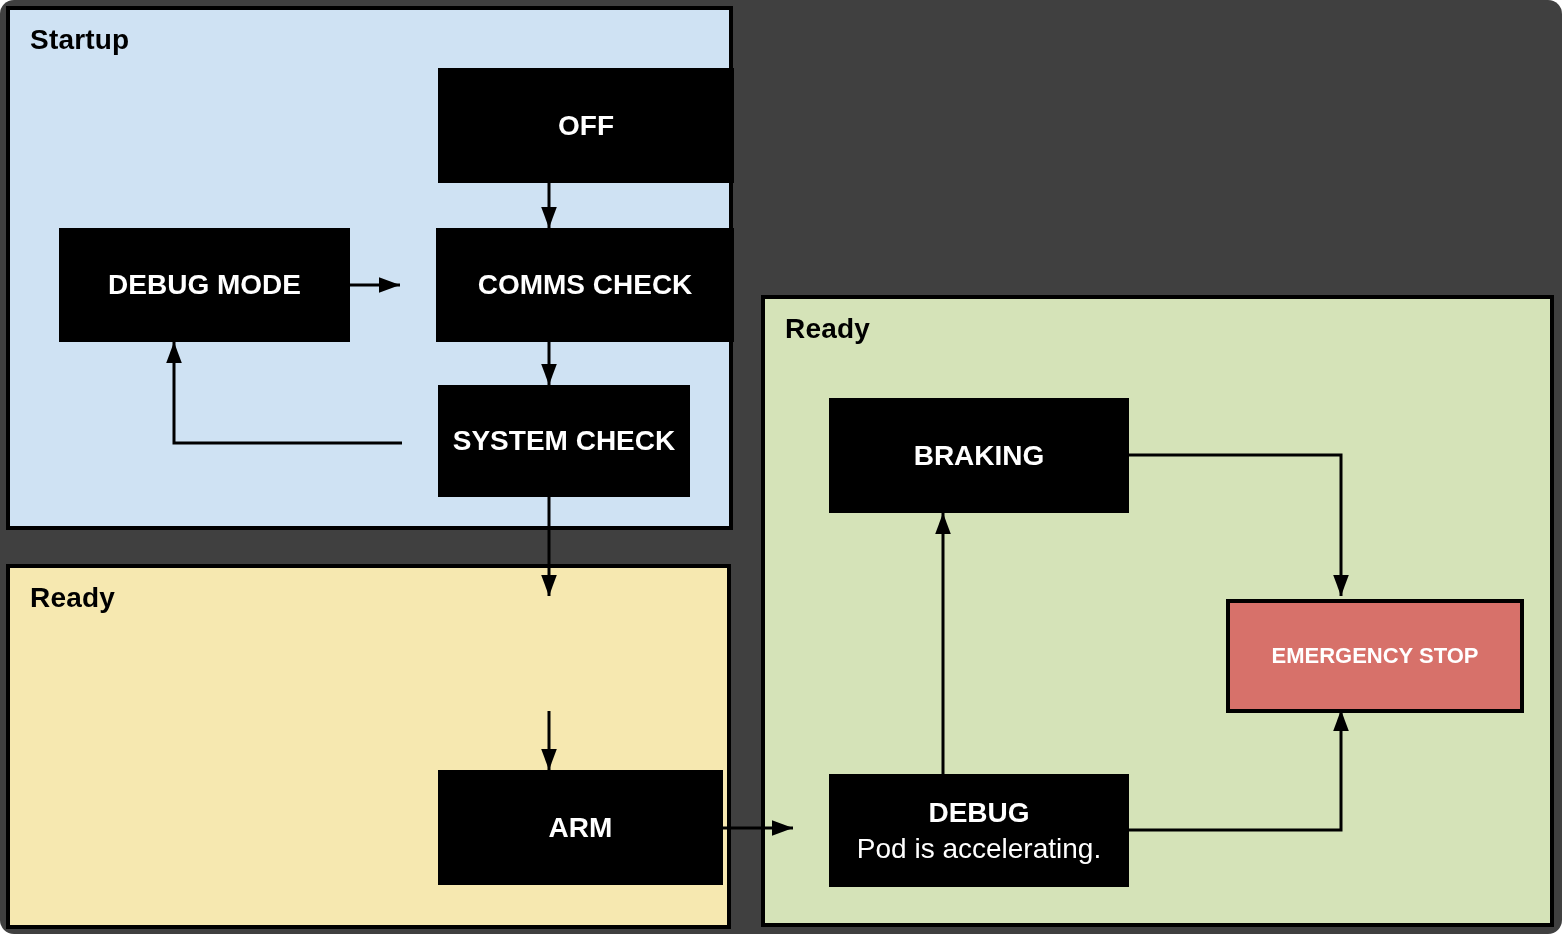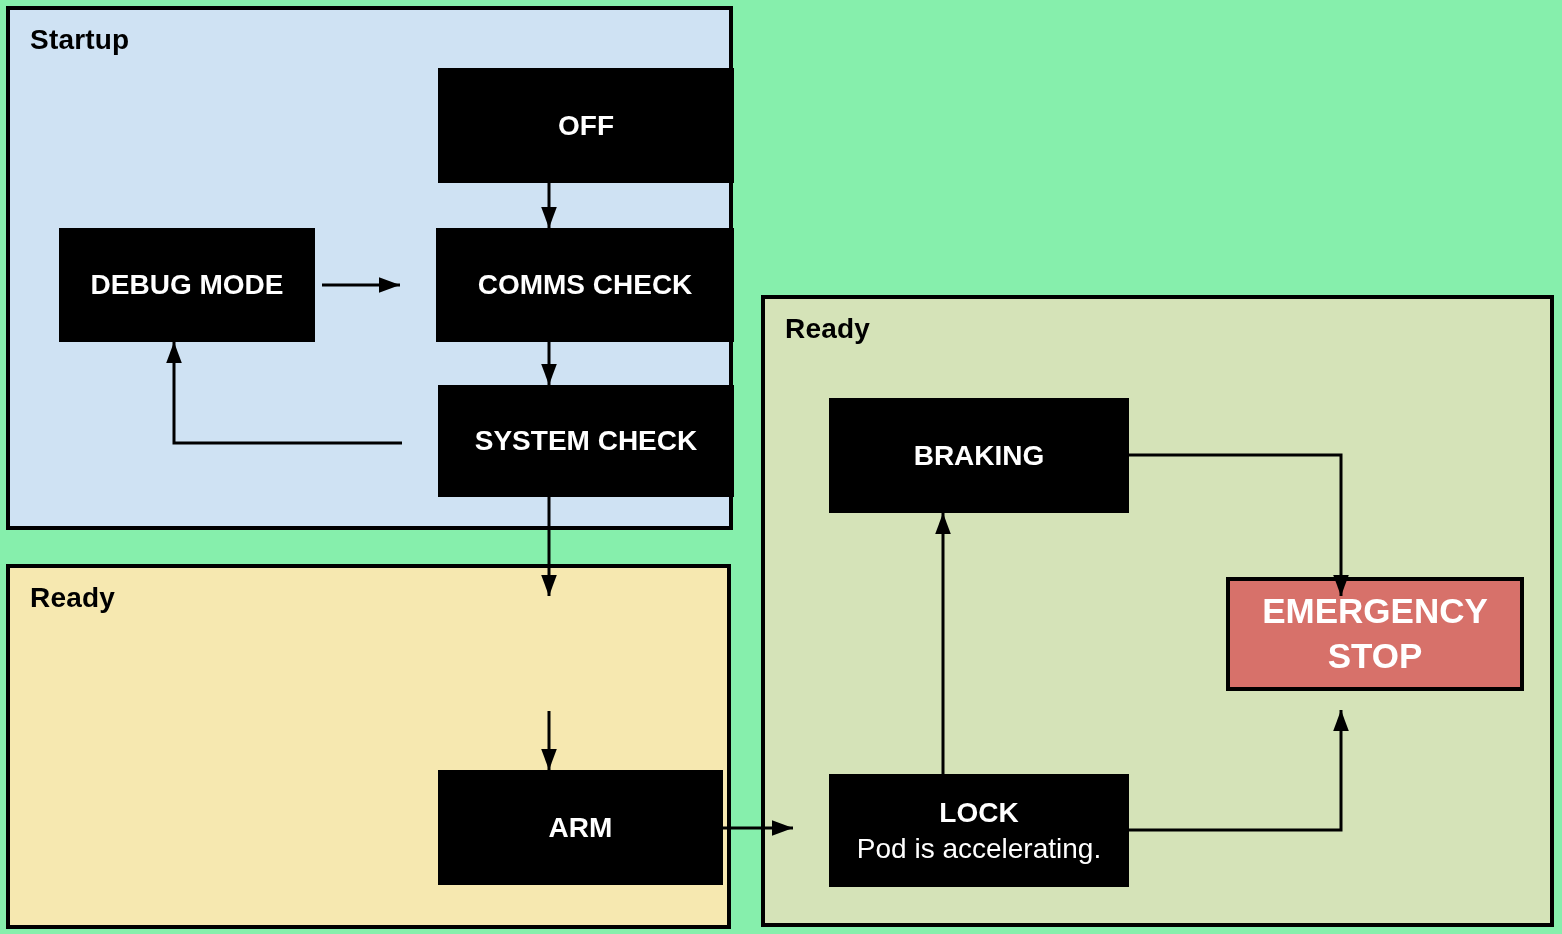--- a/index.html
+++ b/index.html
@@ -4,23 +4,24 @@
 <style>
   html, body {
     margin: 0;
     padding: 0;
     background: #ffffff;
   }
   .canvas {
     position: relative;
     width: 1562px;
     height: 934px;
-    background: #86efac;
+    background: #404040;
     font-family: "Liberation Sans", sans-serif;
     overflow: hidden;
+    border-radius: 14px;
   }
   
   .panel {
     position: absolute;
     box-sizing: border-box;
     border: 4px solid #000000;
   }
   #panel-startup    { left: 6px;   top: 6px;   width: 727px; height: 524px; background: #cfe2f3; }
   #panel-ready-left { left: 6px;   top: 564px; width: 725px; height: 365px; background: #f6e8b0; }
   #panel-ready-right{ left: 761px; top: 295px; width: 793px; height: 632px; background: #d5e3b8; }
@@ -44,32 +45,32 @@
     align-items: center;
     justify-content: center;
     text-align: center;
     font-size: 28px;
     font-weight: bold;
     line-height: 1.28;
     margin-left: 36px;
   }
   .state .state-desc { font-weight: normal; }
   #state-off          { left: 402px;  top: 68px;  width: 296px; height: 115px; }
-  #state-debug-mode   { left: 23px;   top: 228px; width: 256px; height: 114px; }
+  #state-debug-mode   { left: 23px;   top: 228px; width: 291px; height: 114px; }
   #state-comms-check  { left: 400px;  top: 228px; width: 298px; height: 114px; }
-  #state-system-check { left: 402px;  top: 385px; width: 296px; height: 112px; }
+  #state-system-check { left: 402px;  top: 385px; width: 252px; height: 112px; }
   #state-lock         { left: 402px;  top: 596px; width: 296px; height: 115px; }
   #state-arm          { left: 402px;  top: 770px; width: 285px; height: 115px; }
   #state-braking      { left: 793px;  top: 398px; width: 300px; height: 115px; }
   #state-drive        { left: 793px;  top: 774px; width: 300px; height: 113px; }
   #state-emergency-stop {
-    left: 1190px; top: 577px; width: 298px; height: 114px;
+    left: 1190px; top: 599px; width: 298px; height: 114px;
     background: #d7716a;
     border: 4px solid #000000;
-    font-size: 35px;
+    font-size: 22px;
   }
   
   svg.edges {
     position: absolute;
     left: 0; top: 0;
     width: 1562px;
     height: 934px;
     pointer-events: none;
   }
   svg.edges polyline {
@@ -115,21 +116,21 @@
 
   <div class="state" id="state-arm">
     <span class="state-name">ARM</span>
   </div>
 
   <div class="state" id="state-braking">
     <span class="state-name">BRAKING</span>
   </div>
 
   <div class="state" id="state-drive">
-    <span class="state-name">LOCK</span>
+    <span class="state-name">DEBUG</span>
     <span class="state-desc">Pod is accelerating.</span>
   </div>
 
   <div class="state" id="state-emergency-stop">
     <span class="state-name">EMERGENCY STOP</span>
   </div>
 
   <svg class="edges" viewBox="0 0 1562 934">
     <defs>
       <marker id="arrowhead" markerUnits="strokeWidth" markerWidth="7.5" markerHeight="6" refX="7" refY="3" orient="auto">

